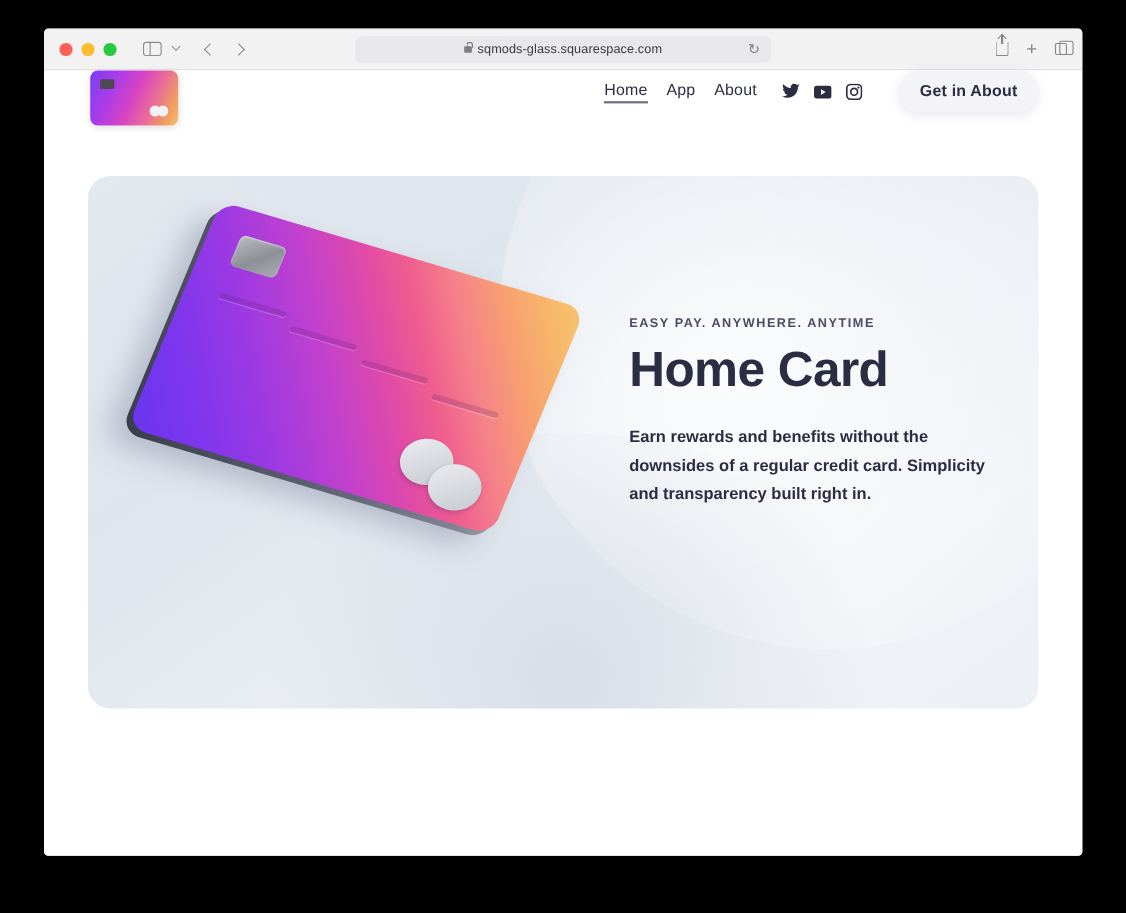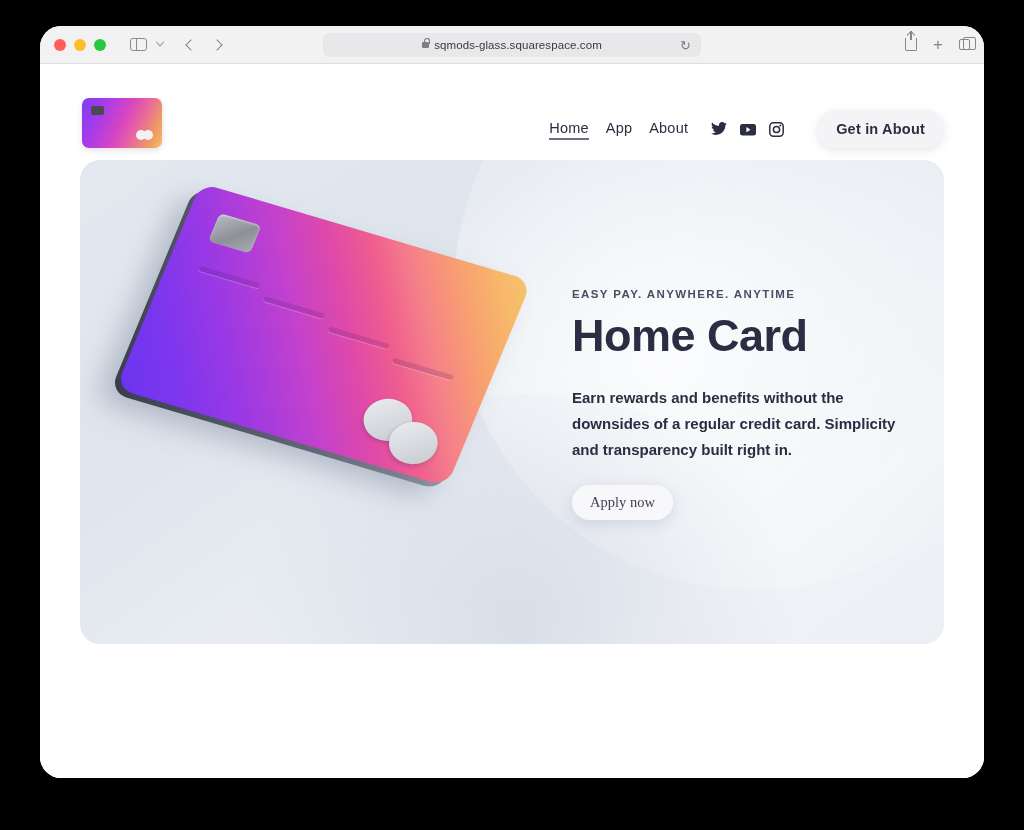--- a/index.html
+++ b/index.html
@@ -14,21 +14,21 @@
     width: 1024px; height: 830px;
     background: #000;
   }
 
   
   .browser {
     position: absolute;
     left: 40px; top: 26px;
     width: 944px; height: 752px;
     background: #fff;
-    border-radius: 21px;
+    border-radius: 4px;
     overflow: hidden;
     box-shadow: 0 10px 40px rgba(0,0,0,.55);
   }
 
   
   .toolbar {
     position: relative;
     height: 38px;
     background: #f2f2f3;
     border-bottom: 1px solid #dddde0;
@@ -143,21 +143,21 @@
     width: 11px; height: 11px;
     border: 1.4px solid #86868b;
     border-radius: 2px;
   }
 
   
   .page { background: #fff; height: 714px; position: relative; }
 
   .siteheader {
     height: 84px;
-    display: flex; align-items: flex-end;
+    display: flex; align-items: flex-start;
     padding: 0 40px 0 42px;
   }
 
   
   .logo {
     width: 80px; height: 50px;
     border-radius: 7px;
     background: linear-gradient(115deg, #7b3ff2 0%, #a83bea 25%, #d845c0 50%, #e86a9a 68%, #f0a060 88%, #f5bf6d 100%);
     position: relative;
     box-shadow: 0 2px 6px rgba(0,0,0,.12);
@@ -438,19 +438,18 @@
               <span class="dot3d dot3d-a"></span>
               <span class="dot3d dot3d-b"></span>
             </span>
           </div>
         </div>
 
         <div class="hero-copy">
           <div class="eyebrow">EASY PAY. ANYWHERE. ANYTIME</div>
           <h1 class="headline">Home Card</h1>
           <p class="subcopy">Earn rewards and benefits without the downsides of a regular credit card. Simplicity and transparency built right in.</p>
-          <button class="apply">Apply now</button>
         </div>
       </section>
 
     </div>
   </div>
 </div>
 
 </body></html>

